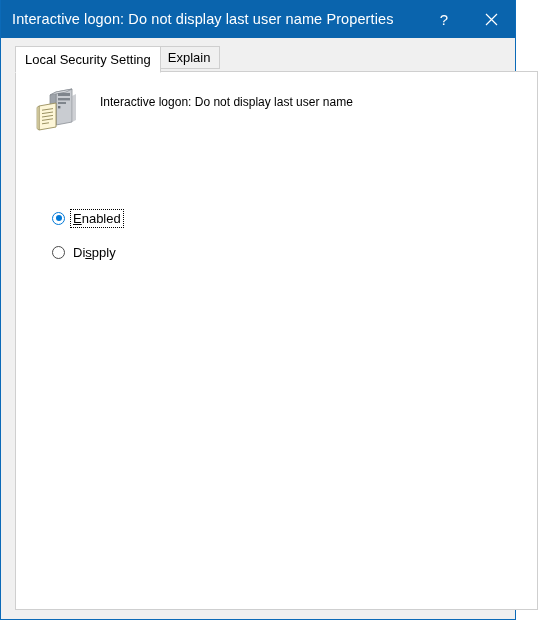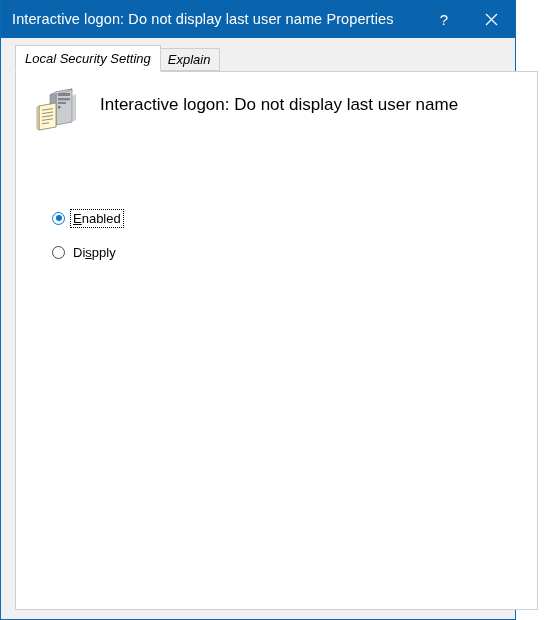--- a/index.html
+++ b/index.html
@@ -77,24 +77,22 @@
     background-size: 8px 8px;
     background-position: 2px 3px;
   }
 
   
   .tabstrip {
     position: absolute;
     left: 14px;
     top: 8px;
     display: flex;
-    align-items: flex-end;
     height: 25px;
     z-index: 3;
-    font-style: italic;
   }
   .tab {
     box-sizing: border-box;
     font-size: 13px;
     color: #000000;
     display: flex;
     align-items: center;
     white-space: nowrap;
     position: relative;
   }
@@ -142,21 +140,21 @@
     position: absolute;
     left: 10px;
     top: 2px;
     width: 48px;
     height: 48px;
   }
   .policy-title {
     position: absolute;
     left: 76px;
     top: 11px;
-    font-size: 17px;
+    font-size: 12px;
     color: #000000;
     white-space: nowrap;
   }
 
   
   .radio-group {
     position: absolute;
     left: 36px;
     top: 135px;
   }

